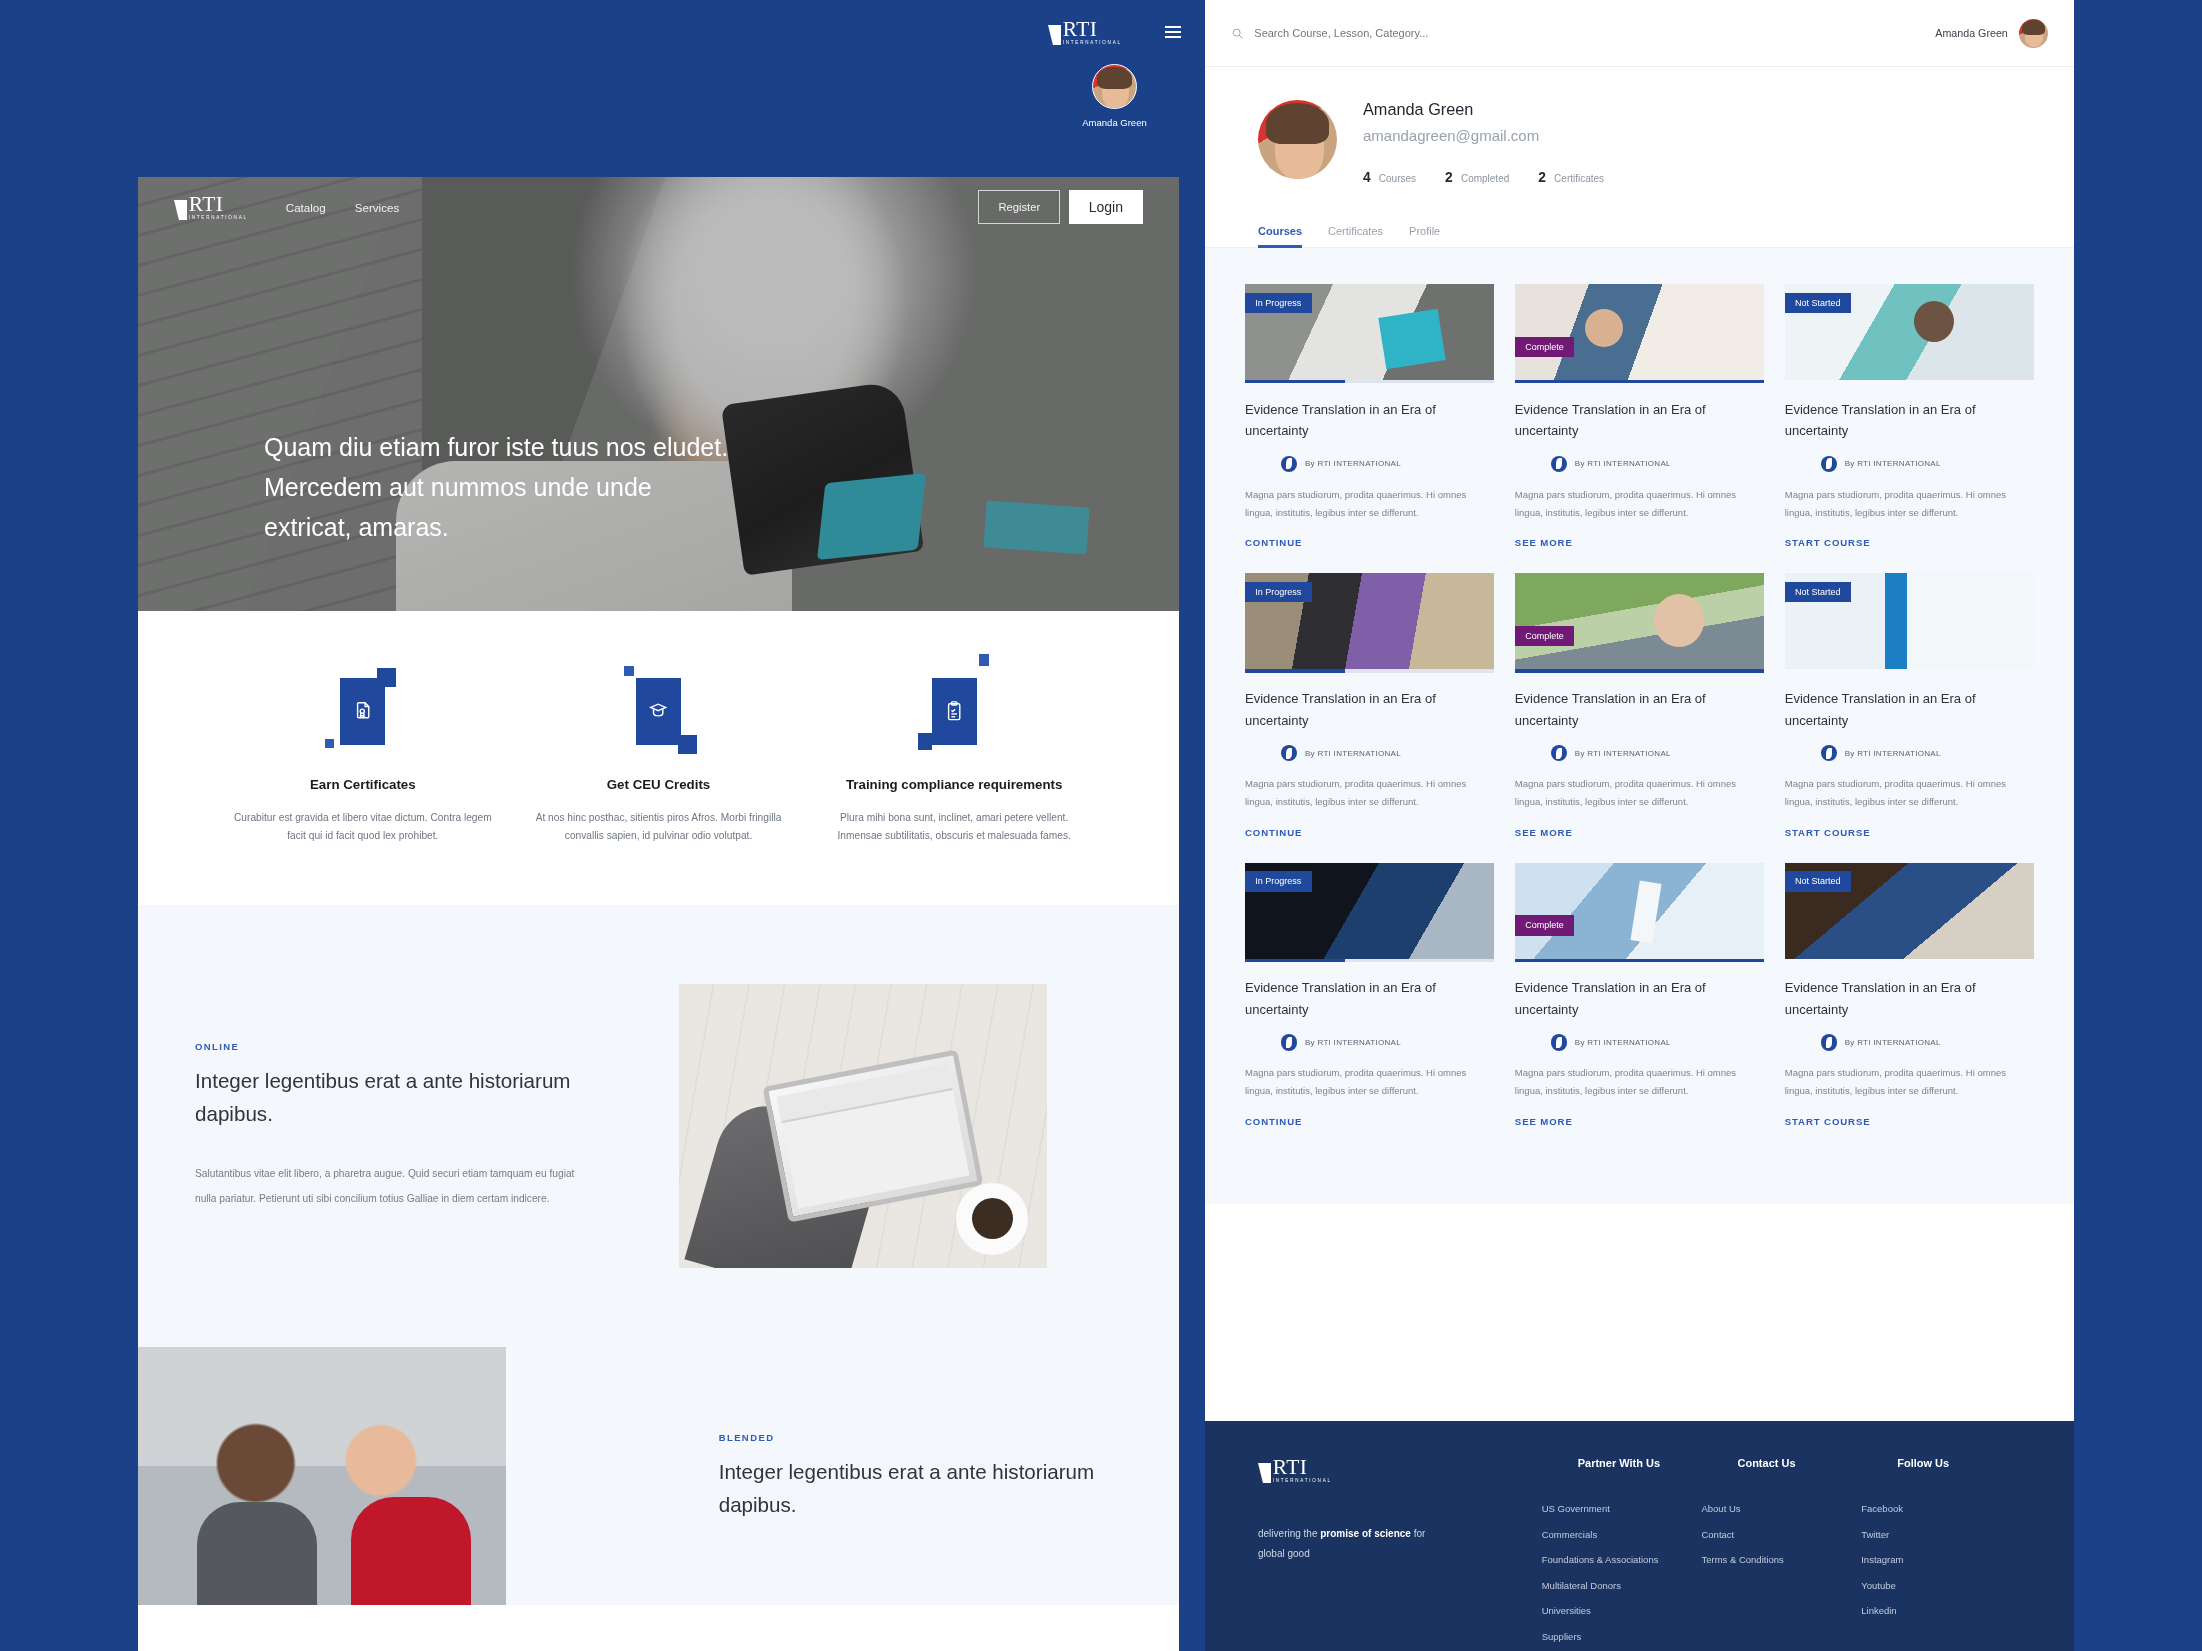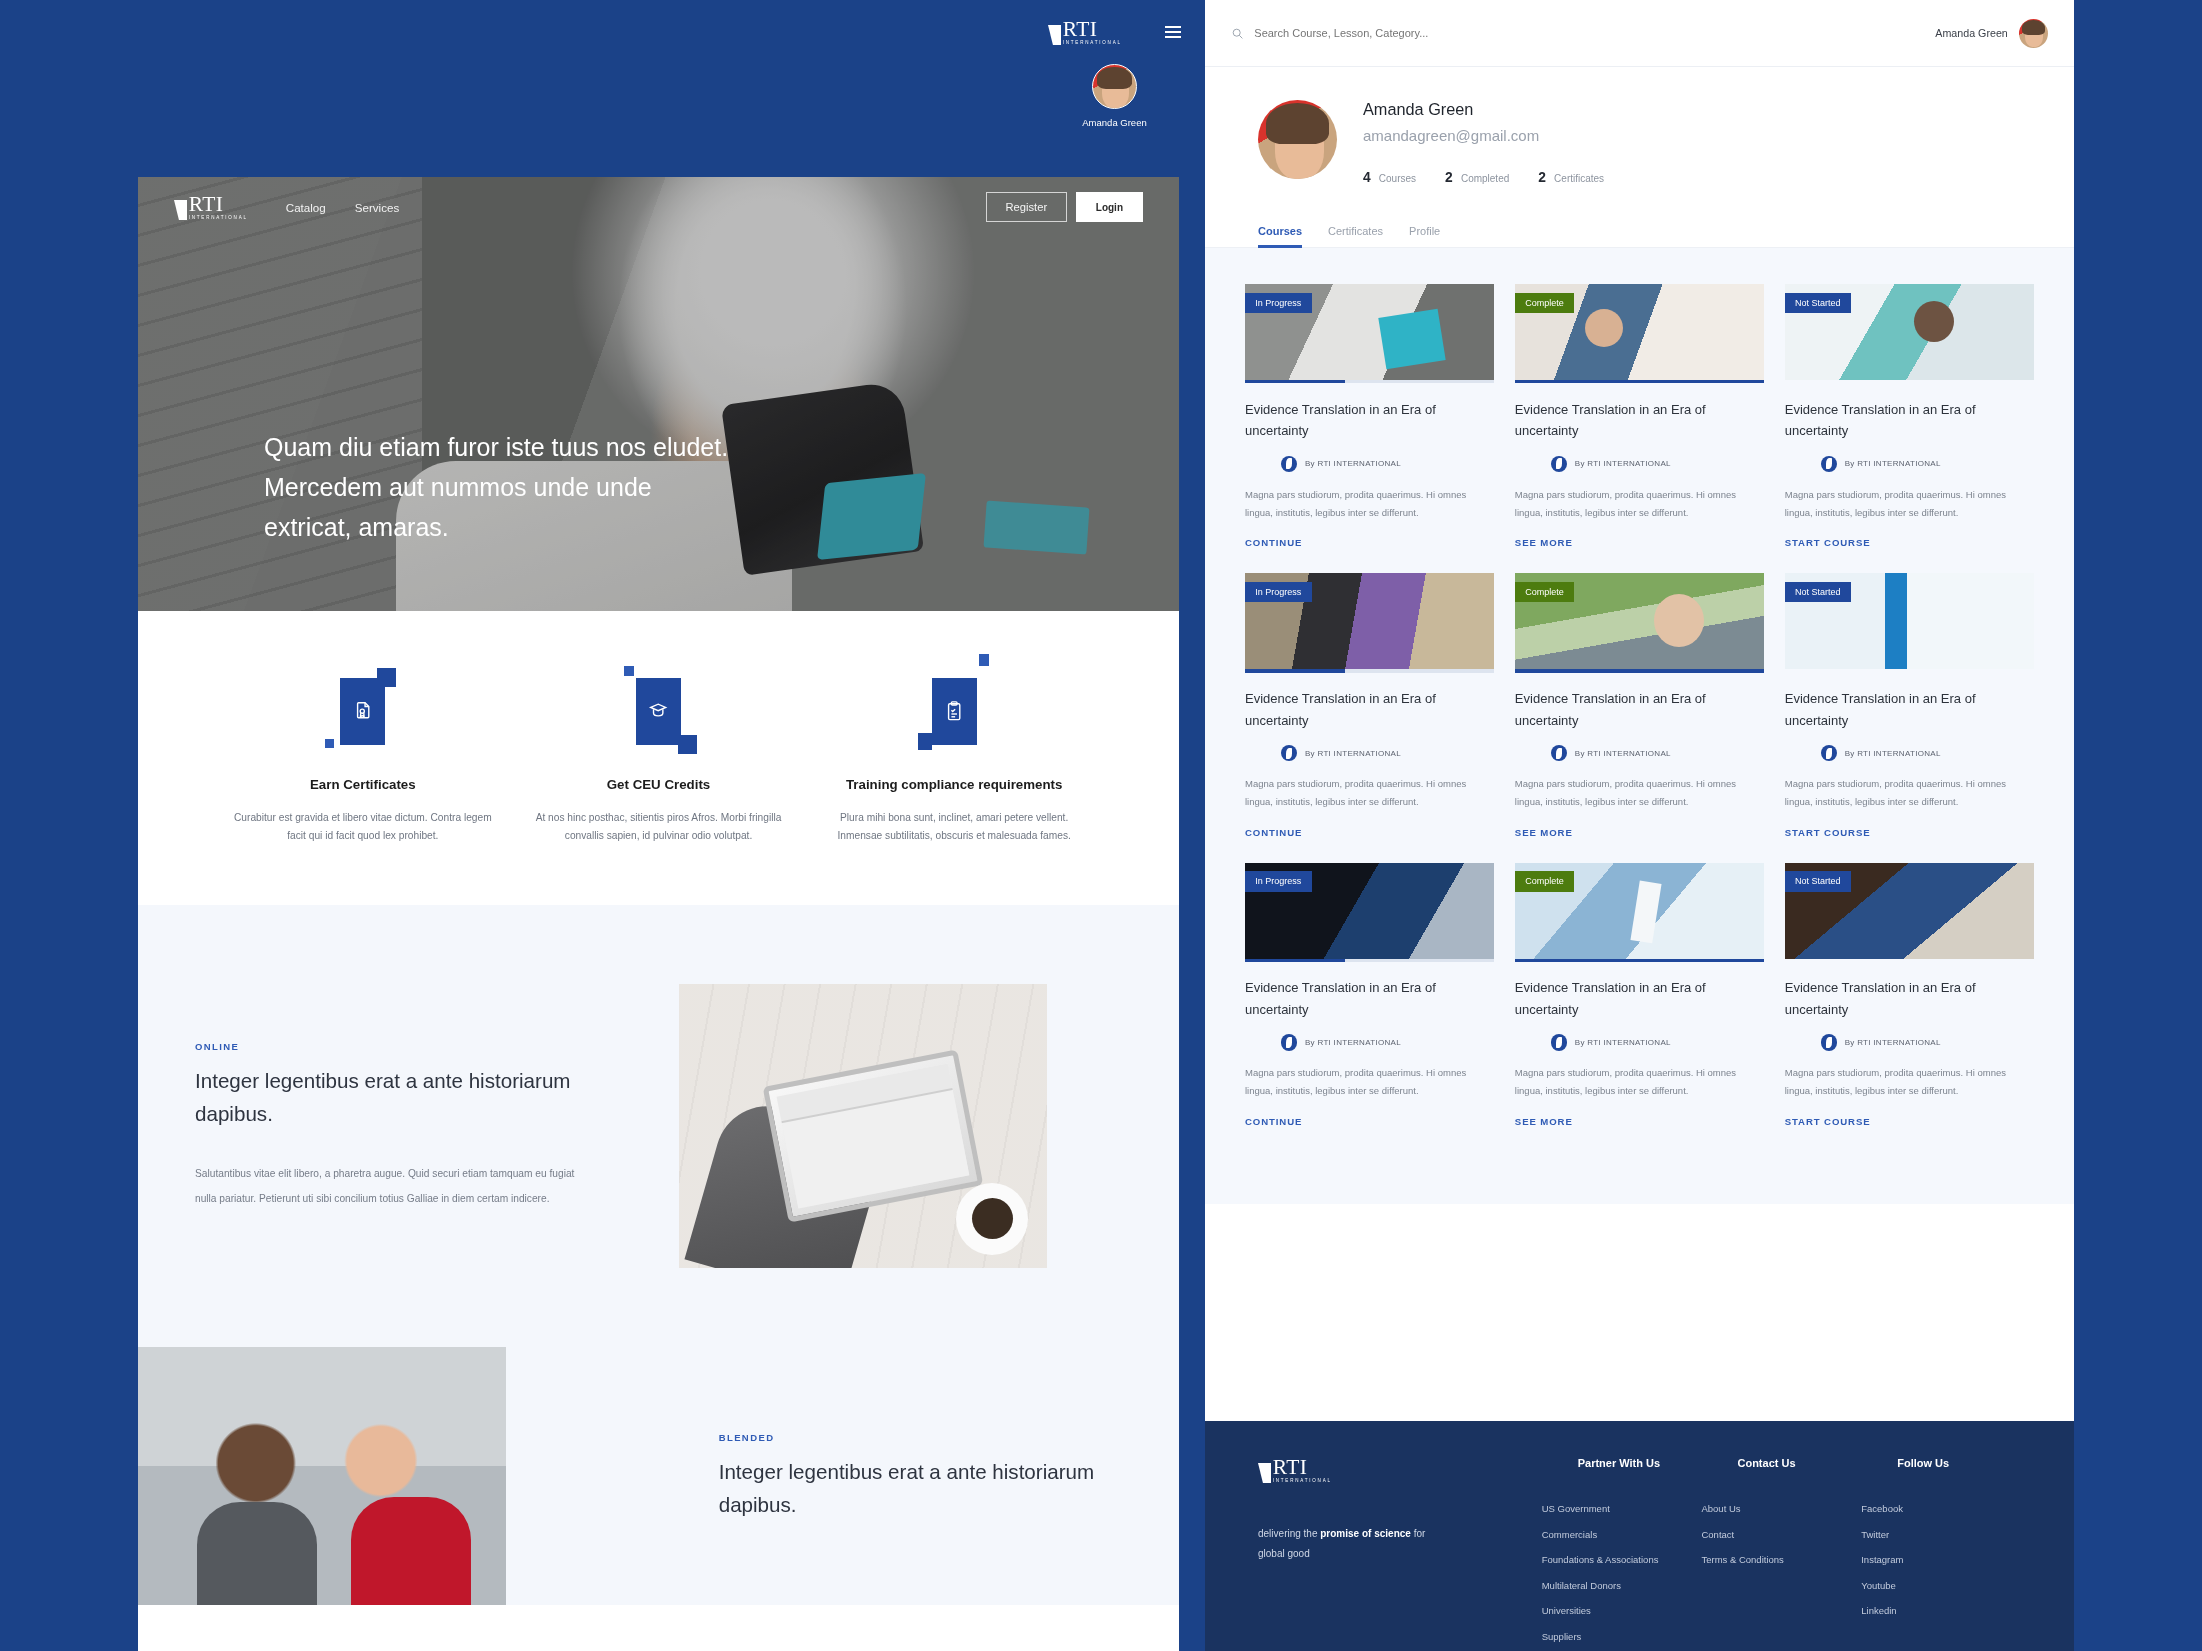--- a/index.html
+++ b/index.html
@@ -80,21 +80,21 @@
   }
   .hero-links { display: flex; gap: 29px; margin-left: 38px; }
   .hero-links a { color: #f2f2f2; font-size: 11.6px; text-decoration: none; }
   .hero-auth { margin-left: auto; display: flex; gap: 8.6px; }
   .btn-register {
     border: 0.9px solid rgba(255,255,255,.72); color: #f5f5f5; background: transparent;
     padding: 7.7px 19px; font-size: 11.2px; cursor: pointer;
   }
   .btn-login {
     border: none; background: #fff; color: #2b2b2b;
-    padding: 8.6px 20px; font-size: 10px; cursor: pointer; font-weight: bold;
+    padding: 8.6px 20px; font-size: 14px; cursor: pointer;
   }
   .hero-title {
     position: absolute; left: 126px; top: 250px; width: 482px; z-index: 4;
     color: #fff; font-size: 25px; line-height: 40px; font-weight: 400;
   }
 
   
   .features {
     background: #fff; padding: 67px 77px 60px;
     display: flex; gap: 0;
@@ -234,21 +234,21 @@
   .cards-region { background: #f5f8fd; padding: 36px 40px 52px; }
   .card-row { display: flex; gap: 20.6px; margin-bottom: 24px; }
   .course-card { width: 251px; }
   .cc-media { position: relative; height: 96px; overflow: hidden; }
   .cc-photo { position: absolute; inset: 0; }
   .badge {
     position: absolute; left: 0; top: 8.6px; z-index: 3;
     font-size: 9px; color: #fff; padding: 5.2px 10.3px;
   }
   .badge.progress { background: #20489c; }
-  .badge.complete { background: #4d7c0f; }
+  .badge.complete { background: #701a75; margin-top: 44px; }
   .badge.notstarted { background: #20489c; }
   .cc-progress { height: 3.4px; background: #dde4ef; position: relative; }
   .cc-progress i { display: block; height: 100%; background: #20489c; }
   .cc-title {
     font-size: 13px; line-height: 21.5px; color: #2d333c; font-weight: 400;
     margin-top: 15.5px; padding-right: 22.4px;
   }
   .cc-by { display: flex; align-items: center; gap: 7.7px; margin-top: 13.8px; padding-left: 36px; }
   .cc-by-logo {
     width: 16.3px; height: 16.3px; border-radius: 50%;

